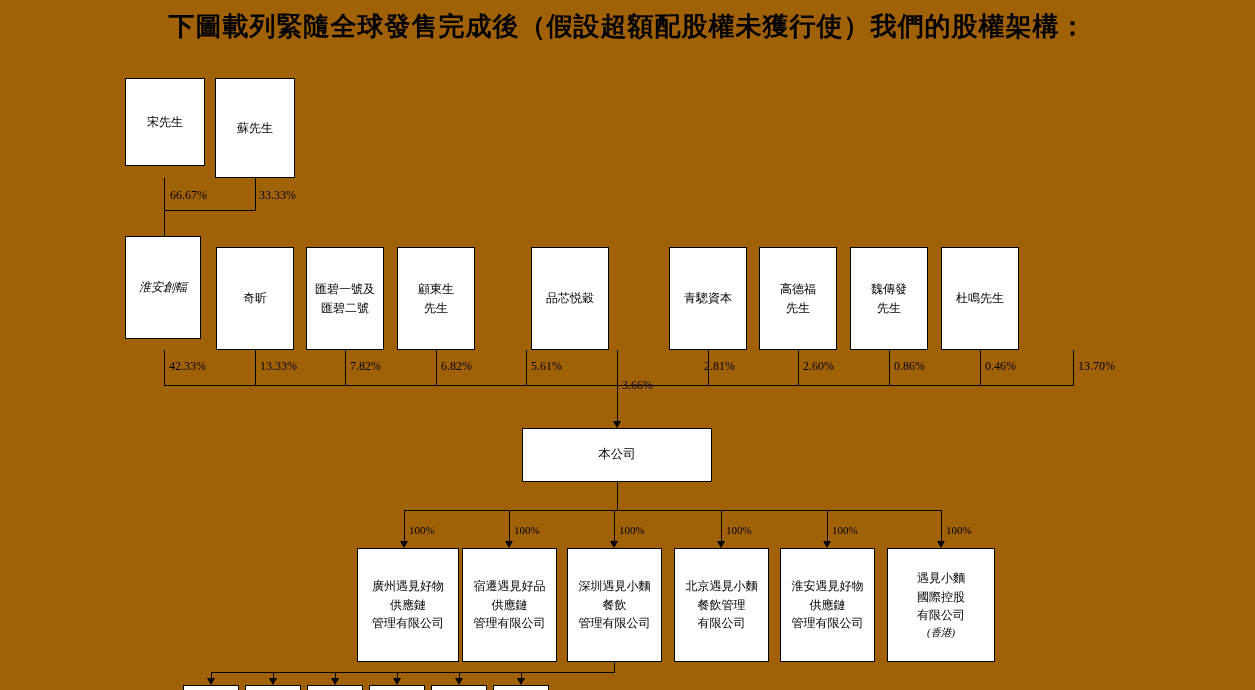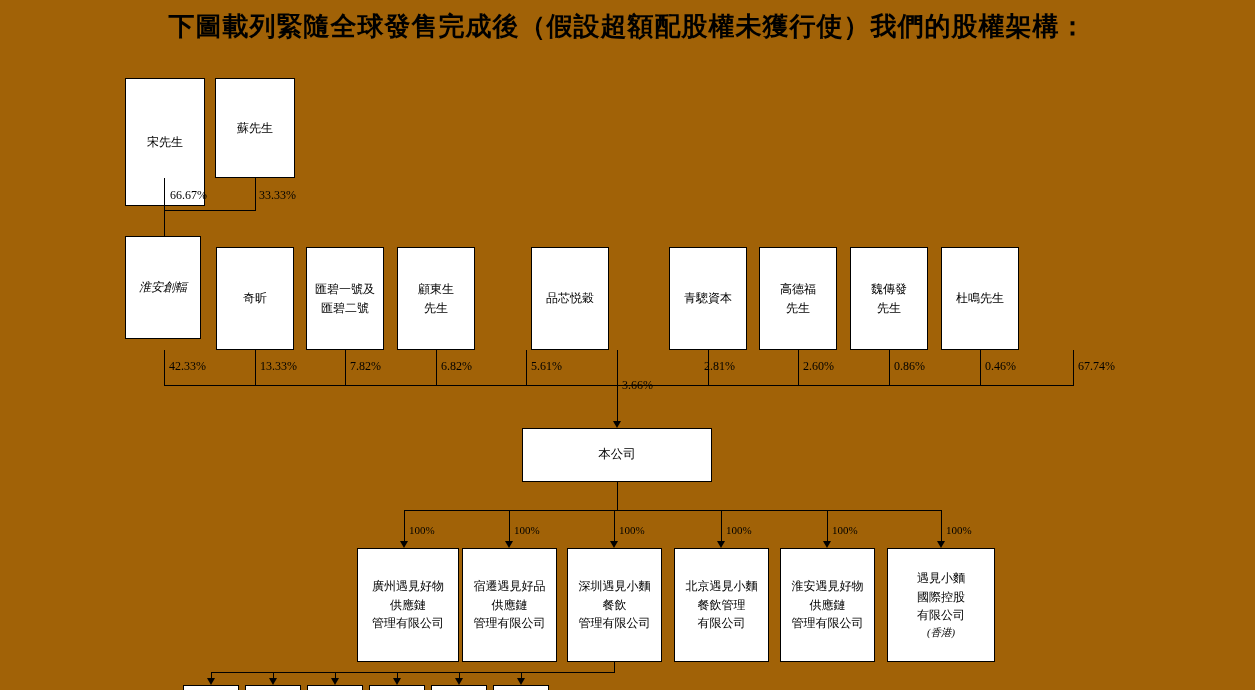--- a/index.html
+++ b/index.html
@@ -31,21 +31,21 @@
   .note { display:block; font-style:italic; font-size:10.5px; }
   sup.sup { font-size:8px; }
 </style>
 </head>
 <body>
 
 <div class="canvas">
 
   <div class="title">下圖載列緊隨全球發售完成後（假設超額配股權未獲行使）我們的股權架構：</div>
 
-  <div class="box" style="left:125px; top:78px; width:80px; height:128px;">宋先生</div>
+  <div class="box" style="left:125px; top:78px; width:80px; height:88px;">宋先生</div>
   <div class="box" style="left:215px; top:78px; width:80px; height:100px;">蘇先生</div>
 
   <div class="vline" style="left:164px; top:178px; height:62px;"></div>
   <div class="arrow" style="left:160px; top:240px;"></div>
   <div class="vline" style="left:255px; top:178px; height:33px;"></div>
   <div class="hline" style="left:164px; top:210px; width:92px;"></div>
   <div class="pct" style="left:170px; top:188px;">66.67%</div>
   <div class="pct" style="left:259px; top:188px;">33.33%</div>
 
   <div class="box" style="left:125px;  top:236px; width:76px; height:103px;font-style:italic;">淮安創輻</div>
@@ -77,21 +77,21 @@
   <div class="pct" style="left:169px;  top:359px;">42.33%</div>
   <div class="pct" style="left:260px;  top:359px;">13.33%</div>
   <div class="pct" style="left:350px;  top:359px;">7.82%</div>
   <div class="pct" style="left:441px;  top:359px;">6.82%</div>
   <div class="pct" style="left:531px;  top:359px;">5.61%</div>
   <div class="pct" style="left:622px;  top:378px;">3.66%</div>
   <div class="pct" style="left:704px;  top:359px;">2.81%</div>
   <div class="pct" style="left:803px;  top:359px;">2.60%</div>
   <div class="pct" style="left:894px;  top:359px;">0.86%</div>
   <div class="pct" style="left:985px;  top:359px;">0.46%</div>
-  <div class="pct" style="left:1078px; top:359px;">67.74%</div>
+  <div class="pct" style="left:1078px; top:359px;">13.70%</div>
 
   <div class="hline" style="left:164px; top:385px; width:910px;"></div>
   <div class="vline" style="left:617px; top:385px; height:36px;"></div>
   <div class="arrow" style="left:613px; top:421px;"></div>
 
   <div class="box" style="left:522px; top:428px; width:190px; height:54px; font-size:12.5px;">本公司</div>
 
   <div class="vline" style="left:617px; top:482px; height:28px;"></div>
   <div class="hline" style="left:404px; top:510px; width:537px;"></div>
 

